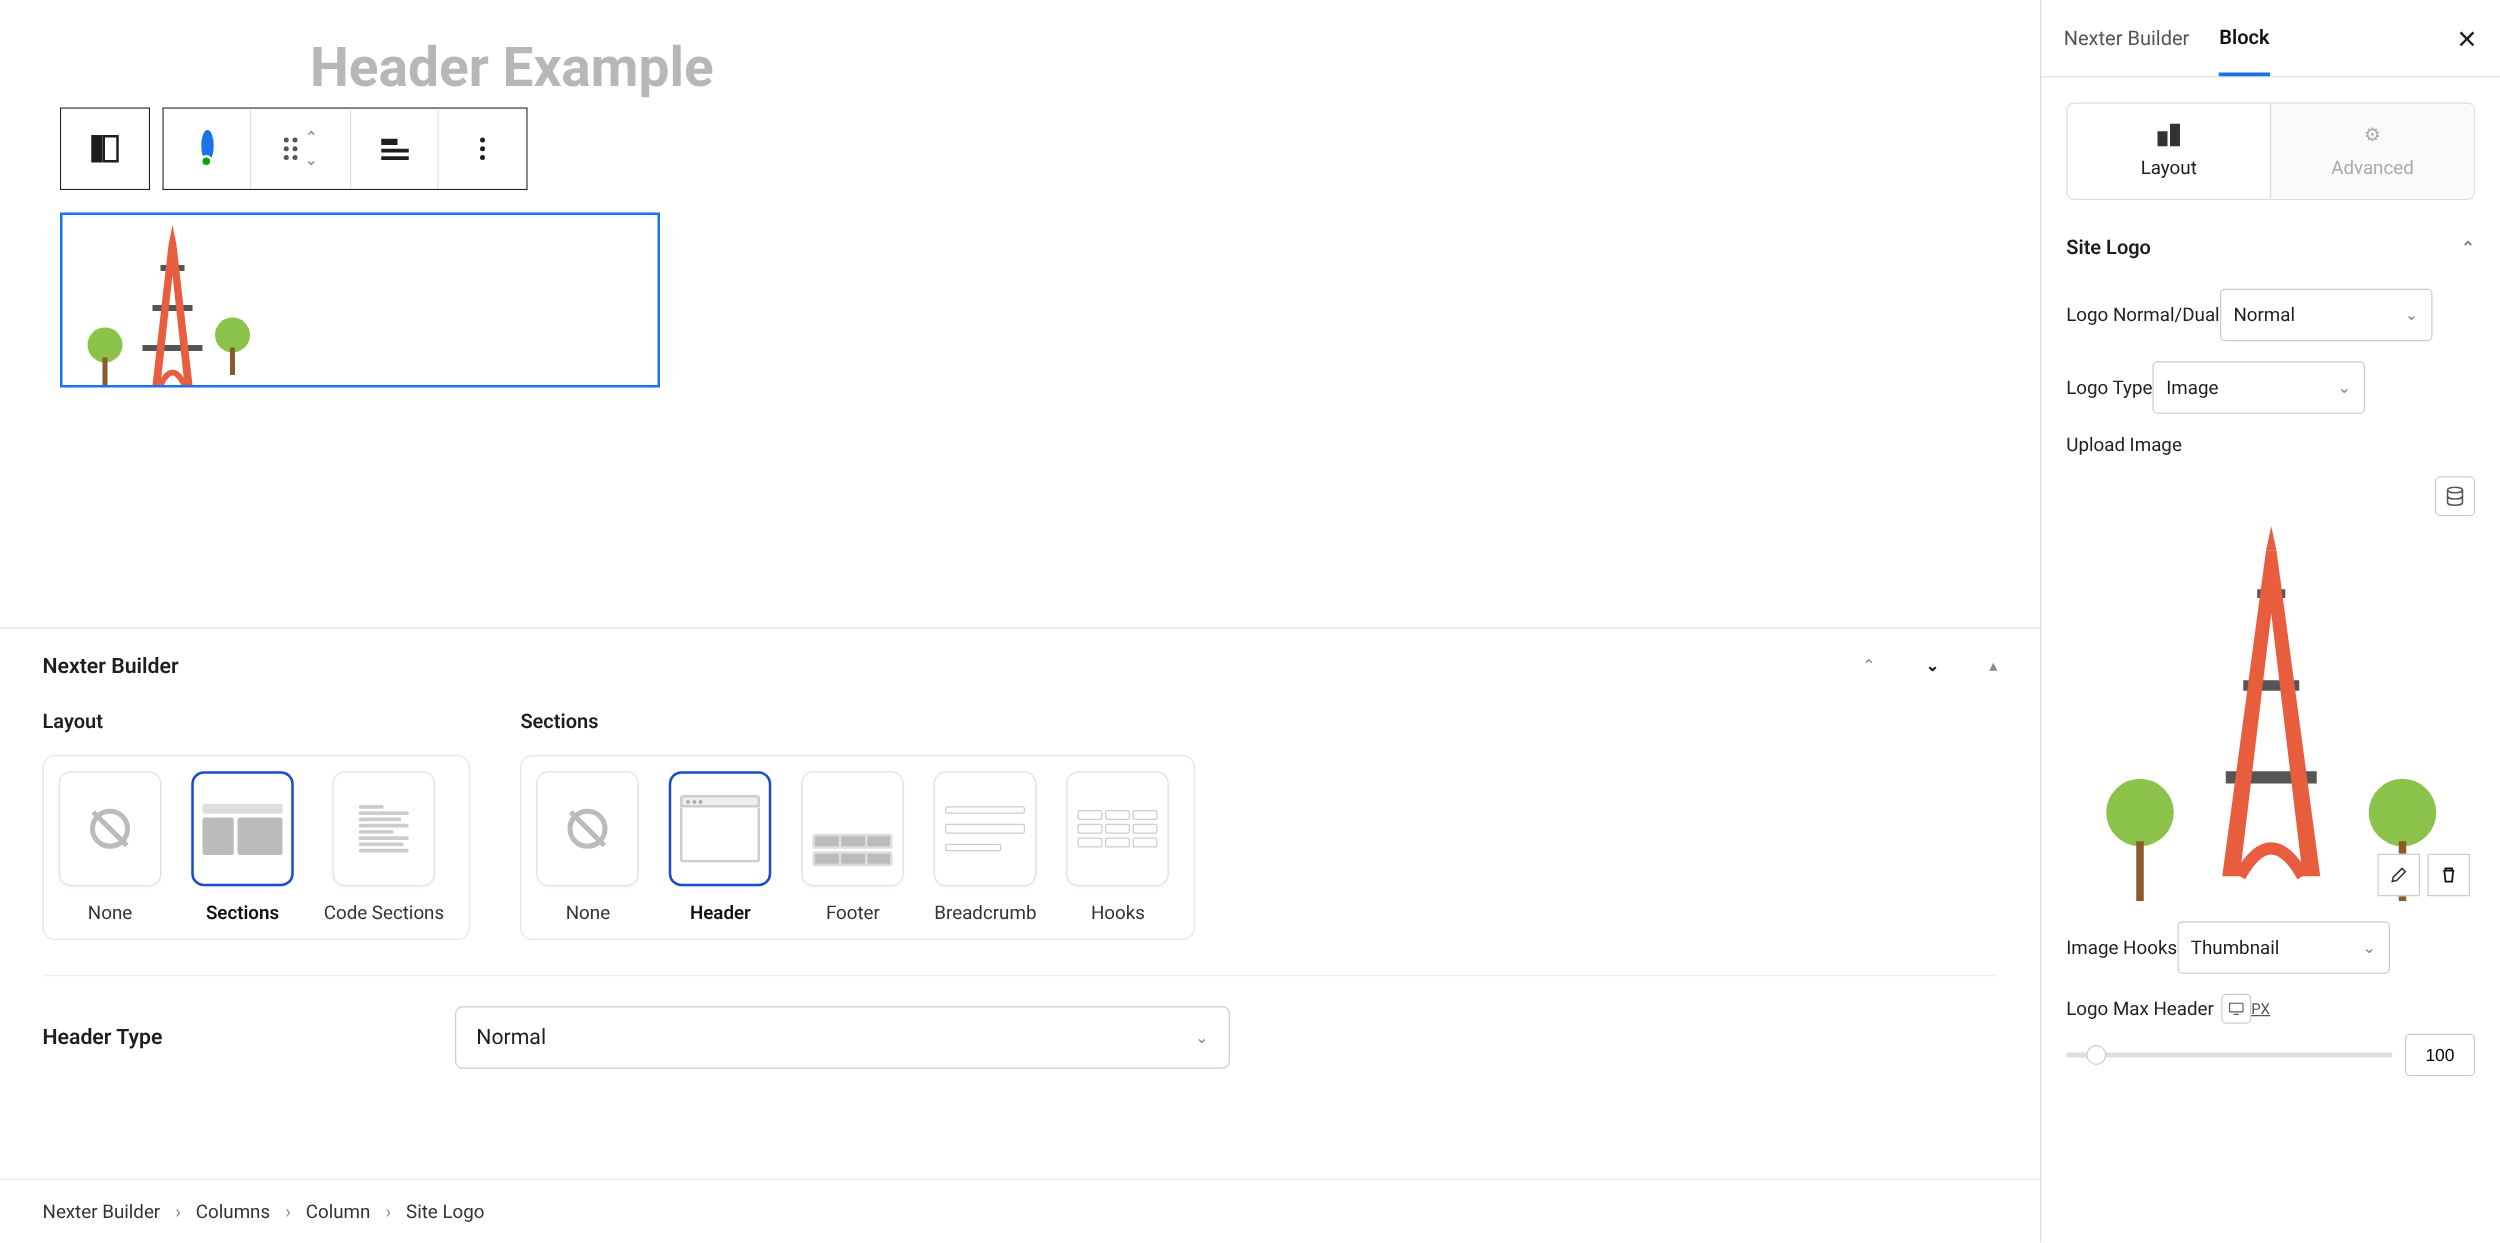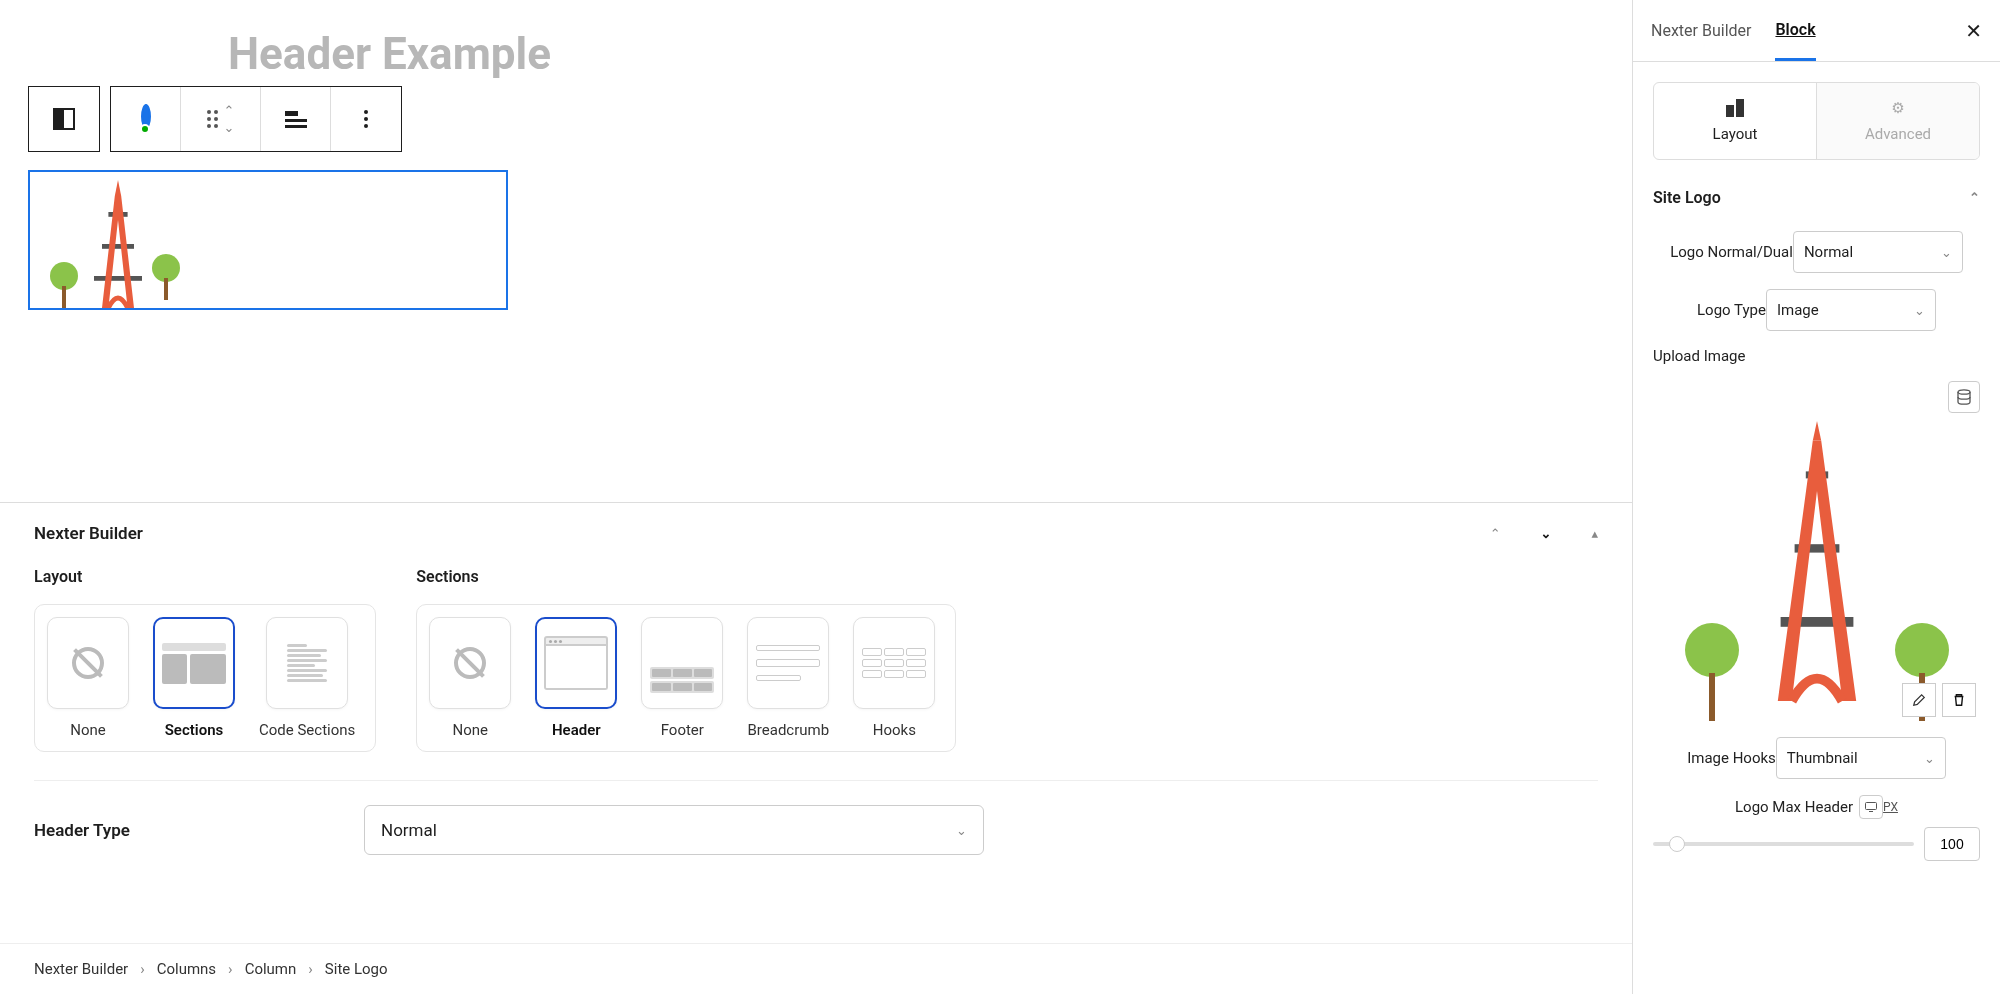--- a/index.html
+++ b/index.html
@@ -1,19 +1,19 @@
 <!DOCTYPE html>
 <html><head>
 <meta charset="utf-8">
 <style>
   * { box-sizing: border-box; margin: 0; padding: 0; }
   body { font-family: -apple-system, BlinkMacSystemFont, "Segoe UI", Roboto, sans-serif; font-size: 13px; color: #1e1e1e; background: #fff; overflow: hidden; }
   .app { display: flex; width: 2000px; height: 994px; }
   .main-col { flex: 1; display: flex; flex-direction: column; min-width: 0; }
-  .canvas-area { flex: 0 0 502px; padding: 20px 28px; position: relative; }
+  .canvas-area { flex: 0 0 502px; padding: 20px 48px; position: relative; }
   .page-title { font-size: 44px; font-weight: 700; color: #b7b7b7; margin-left: 200px; margin-top: 8px; }
   .block-toolbar { display: flex; margin-top: 6px; }
   .toolbar-group { display: flex; border: 1px solid #1e1e1e; background: #fff; }
   .toolbar-group + .toolbar-group { margin-left: 10px; }
   .tb-btn { width: 70px; height: 64px; display: flex; align-items: center; justify-content: center; border: none; background: #fff; cursor: pointer; font-size: 22px; border-right: 1px solid #ddd; }
   .tb-btn:last-child { border-right: none; }
   .move-group { display: flex; align-items: center; padding: 0 12px; gap: 6px; }
   .move-arrows { display: flex; flex-direction: column; gap: 2px; }
   .globe { width: 24px; height: 24px; border: 2px solid #1a73e8; border-radius: 50%; position: relative; }
   .globe::before, .globe::after { content: ""; position: absolute; background: #1a73e8; }
@@ -71,33 +71,33 @@
   .form-row { display: flex; align-items: center; padding: 24px 0; border-top: 1px solid #eee; margin-top: 28px; }
   .form-label { width: 330px; font-size: 17px; font-weight: 600; }
   .select { width: 620px; height: 50px; border: 1px solid #ccc; border-radius: 6px; padding: 0 16px; display: flex; align-items: center; justify-content: space-between; background: #fff; cursor: pointer; font-size: 17px; }
 
   .breadcrumb { border-top: 1px solid #eee; padding: 16px 34px; display: flex; align-items: center; gap: 12px; font-size: 15px; color: #333; }
   .breadcrumb .sep { color: #888; }
 
   .sidebar { width: 368px; border-left: 1px solid #ddd; display: flex; flex-direction: column; }
   .sidebar-tabs { display: flex; align-items: center; height: 62px; border-bottom: 1px solid #ddd; padding: 0 18px; gap: 24px; }
   .sidebar-tab { font-size: 16px; color: #555; height: 100%; display: flex; align-items: center; cursor: pointer; }
-  .sidebar-tab.active { color: #111; font-weight: 600; border-bottom: 3px solid #1a73e8; text-decoration: underline; }
+  .sidebar-tab.active { color: #111; font-weight: 600; border-bottom: 3px solid #1a73e8; }
   .close-x { margin-left: auto; font-size: 20px; cursor: pointer; }
   .sub-tabs { display: flex; margin: 20px; border: 1px solid #ddd; border-radius: 6px; overflow: hidden; }
   .sub-tab { flex: 1; display: flex; flex-direction: column; align-items: center; justify-content: center; gap: 8px; padding: 16px; font-size: 15px; cursor: pointer; }
   .sub-tab.inactive { color: #aaa; background: #fafafa; }
   .sub-tab + .sub-tab { border-left: 1px solid #ddd; }
   .layout-icon{display:flex;gap:2px;}
   .layout-icon span{width:8px;height:18px;background:#333;}
   .layout-icon span:first-child{height:12px;align-self:flex-end;}
   .gear-icon{color:#aaa;}
   .sidebar-body { padding: 0 20px 20px; overflow: auto; }
   .accordion-head { display: flex; justify-content: space-between; align-items: center; font-size: 16px; font-weight: 600; padding: 8px 0; cursor: pointer; }
-  .prop-row { display: flex; justify-content: center; align-items: center; margin-top: 16px; font-size: 15px; }
+  .prop-row { display: flex; justify-content: flex-start; align-items: center; margin-top: 16px; font-size: 15px; }
   .prop-label { color: #222; }
   .mini-select { width: 170px; height: 42px; border: 1px solid #ccc; border-radius: 4px; padding: 0 10px; display: flex; align-items: center; justify-content: space-between; background:#fff; cursor:pointer; }
   .upload-area { margin-top: 16px; position: relative; }
   .db-btn { position: absolute; right: 0; top: 0; width: 32px; height: 32px; border: 1px solid #ccc; border-radius: 4px; background: #fff; display:flex;align-items:center;justify-content:center;cursor:pointer; }
   .preview-box { width: 100%; height: 340px; display: flex; align-items: flex-end; justify-content: center; position: relative; overflow: hidden; }
   .img-actions { position: absolute; right: 4px; bottom: 4px; display: flex; gap: 6px; }
   .img-action { width: 34px; height: 34px; border: 1px solid #ccc; background: #fff; display:flex;align-items:center;justify-content:center;cursor:pointer; }
   .slider-row { display: flex; align-items: center; gap: 10px; margin-top: 8px; }
   .slider { flex: 1; height: 4px; background: #ddd; border-radius: 2px; position: relative; cursor:pointer;}
   .slider-thumb { position: absolute; left: 24px; top: 50%; width: 16px; height: 16px; background: #fff; border: 1px solid #ccc; border-radius: 50%; transform: translate(-50%,-50%); }

